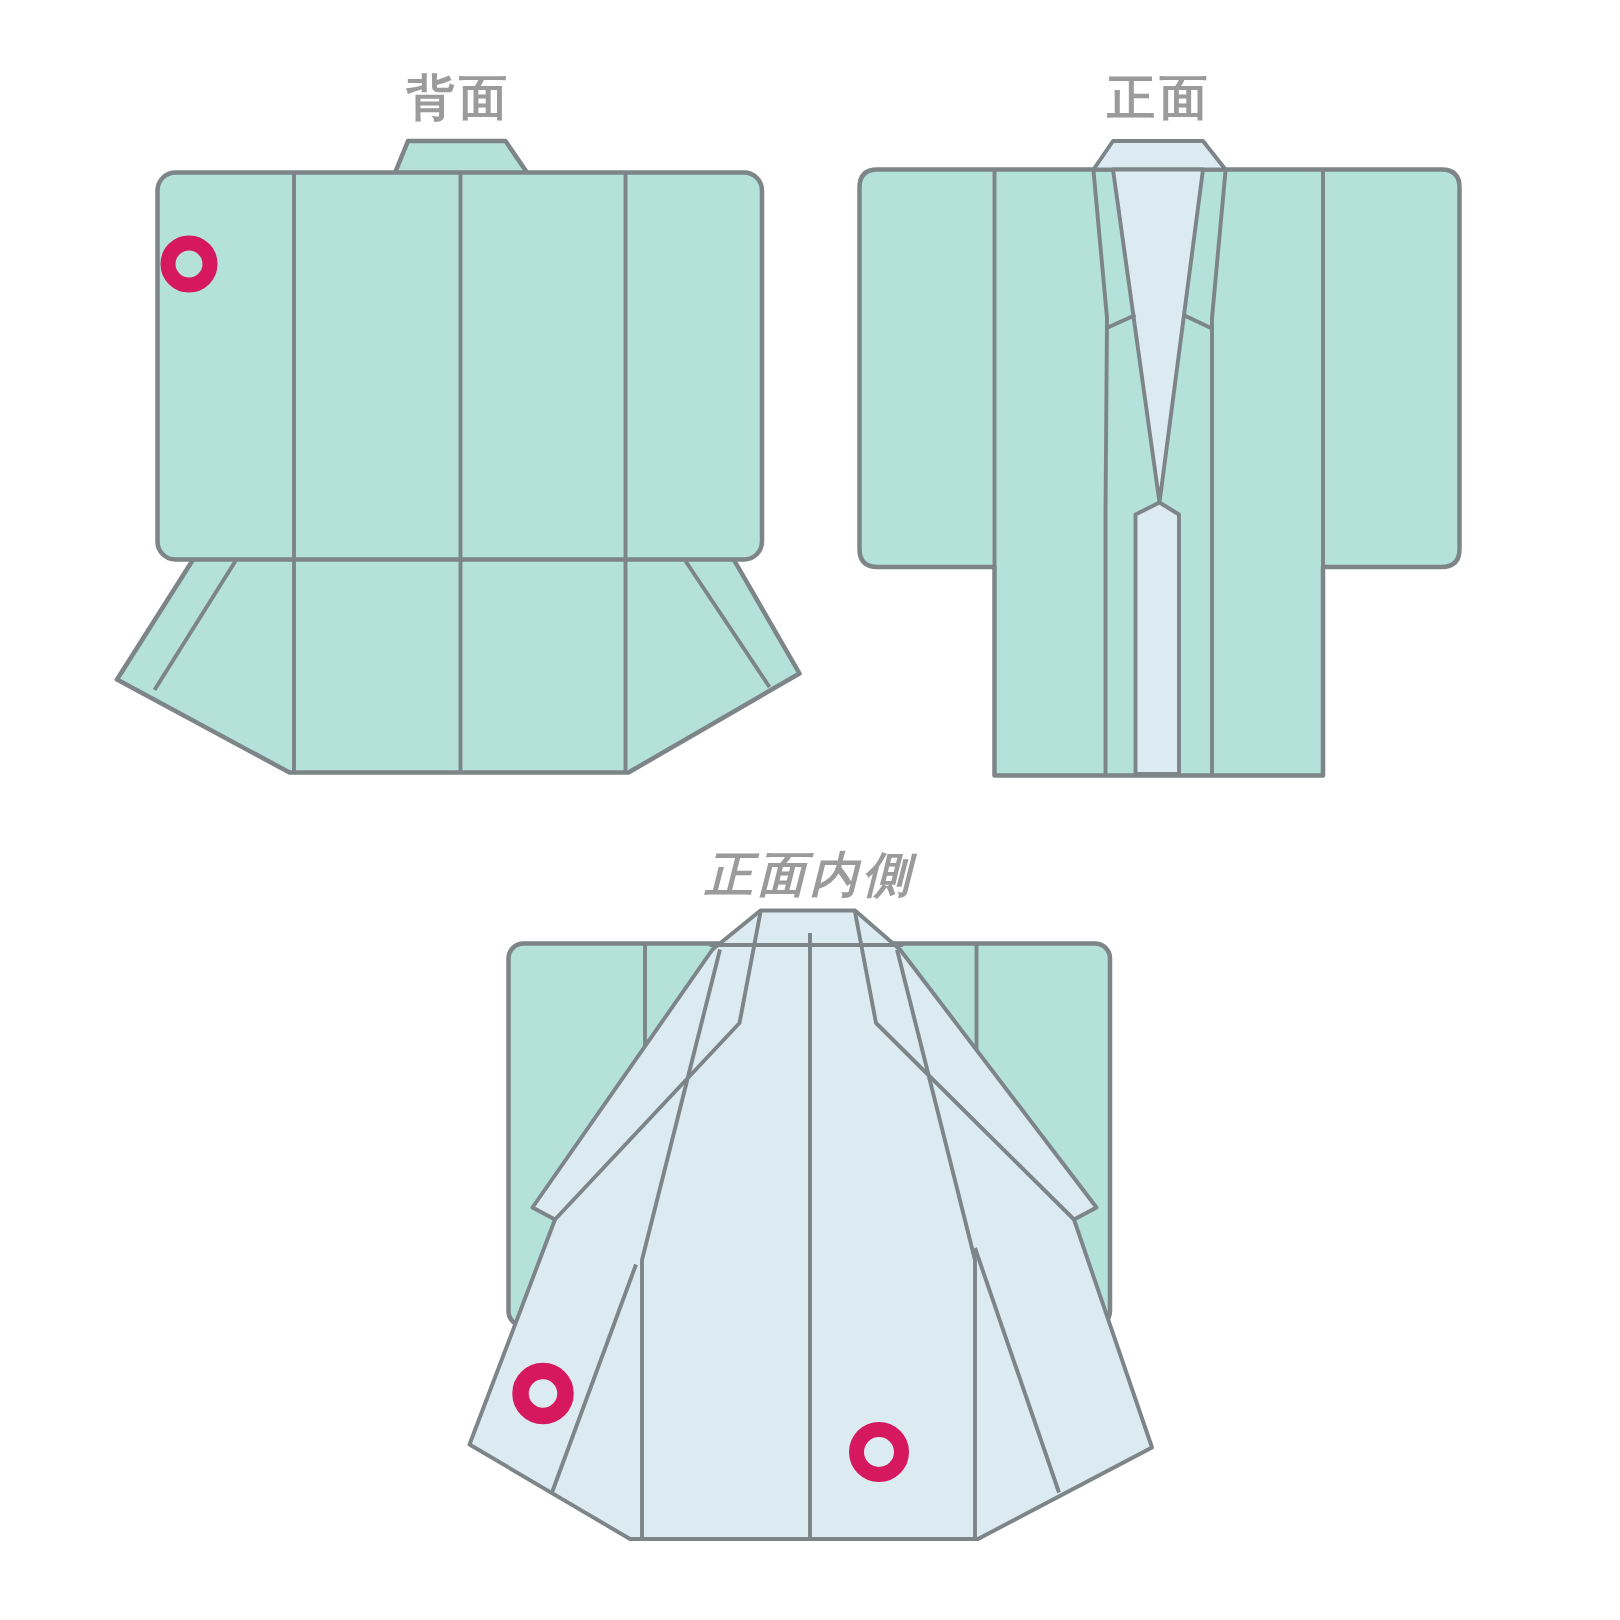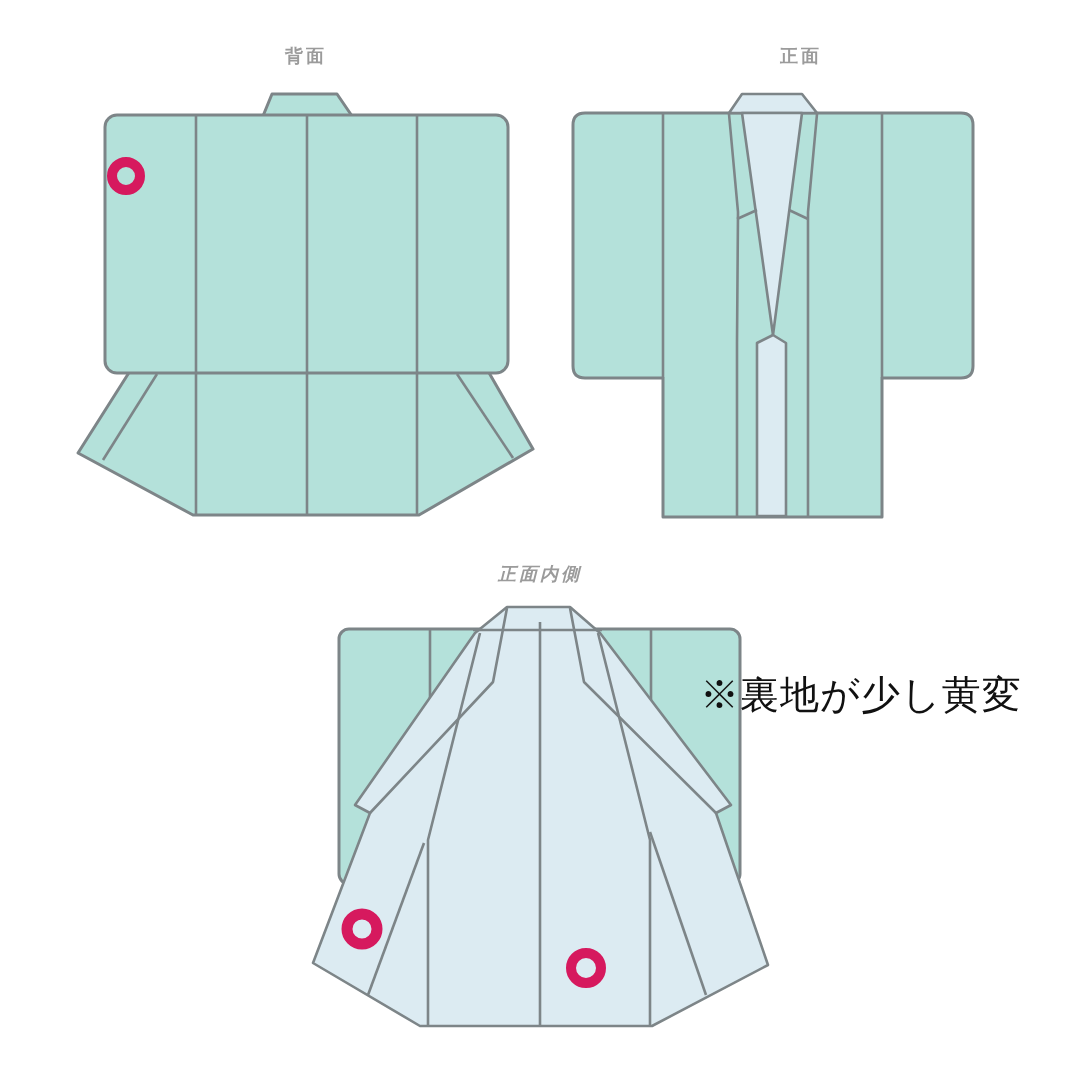--- a/index.html
+++ b/index.html
@@ -17,21 +17,21 @@
     height: 1080px;
   }
   .stage svg {
     position: absolute;
     left: 0;
     top: 0;
   }
   .view-label {
     position: absolute;
     transform: translateX(-50%);
-    font-size: 18px;
+    font-size: 32px;
     font-weight: bold;
     letter-spacing: 3px;
     color: var(--c-label_text, #9b9b9b);
     white-space: nowrap;
   }
   .annotation {
     position: absolute;
     font-family: "Liberation Serif", "DejaVu Serif", serif;
     font-size: 39px;
     font-weight: 500;
@@ -107,18 +107,17 @@
     </g>
 
     <g>
         <circle cx="126" cy="176" r="14" stroke-width="10" class="marker"></circle>
         <circle cx="362" cy="929" r="15" stroke-width="11" class="marker"></circle>
         <circle cx="586" cy="968" r="15" stroke-width="10" class="marker"></circle>
       </g>
   </svg>
 
   <div class="view-label" style="left:306px; top:44px;">背面</div>
-  <div class="view-label" style="left:773px; top:44px;margin-left:28px;">正面</div>
+  <div class="view-label" style="left:773px; top:44px;">正面</div>
   <div class="view-label" style="left:540px; top:562px;font-style:italic;">正面内側</div>
 
-  <div class="annotation" style="left:700px; top:668px;">※裏地が少し黄変</div>
 
 </div>
 
 </body></html>

